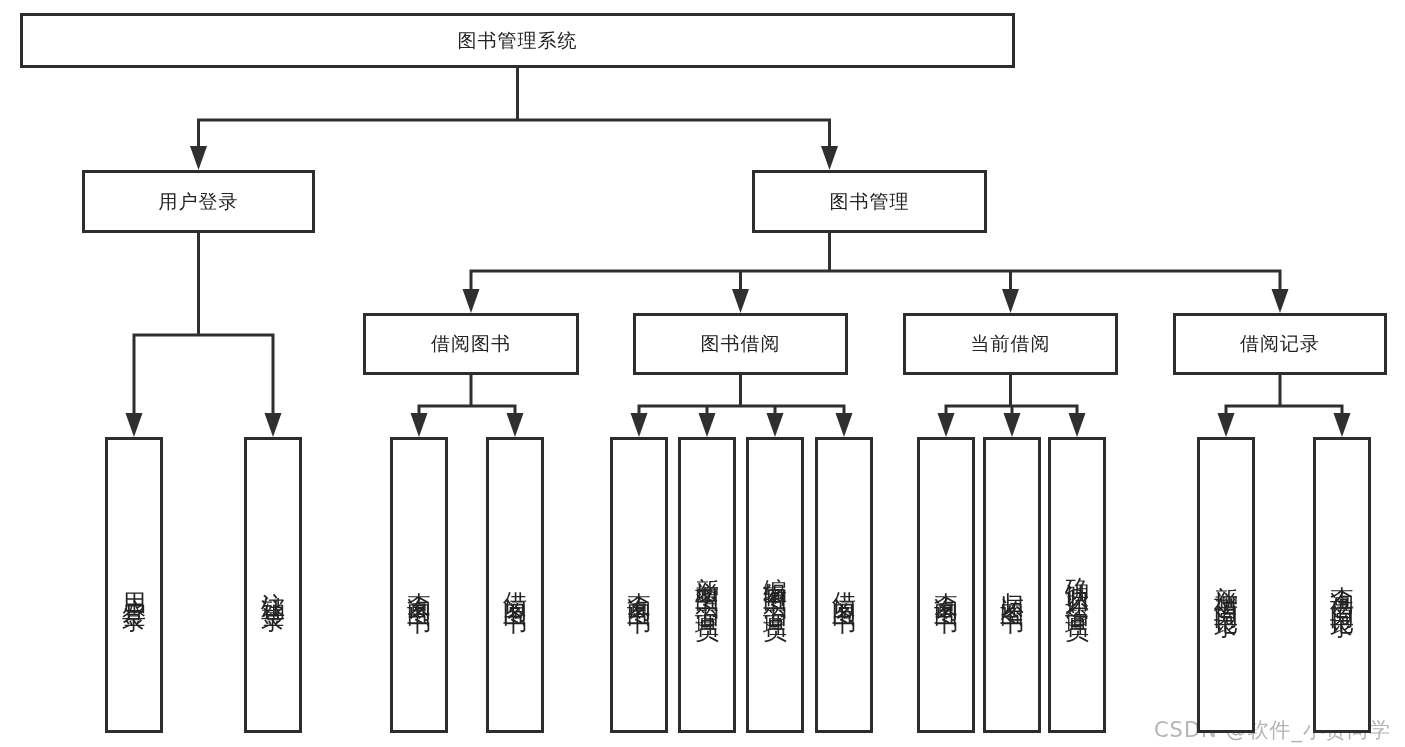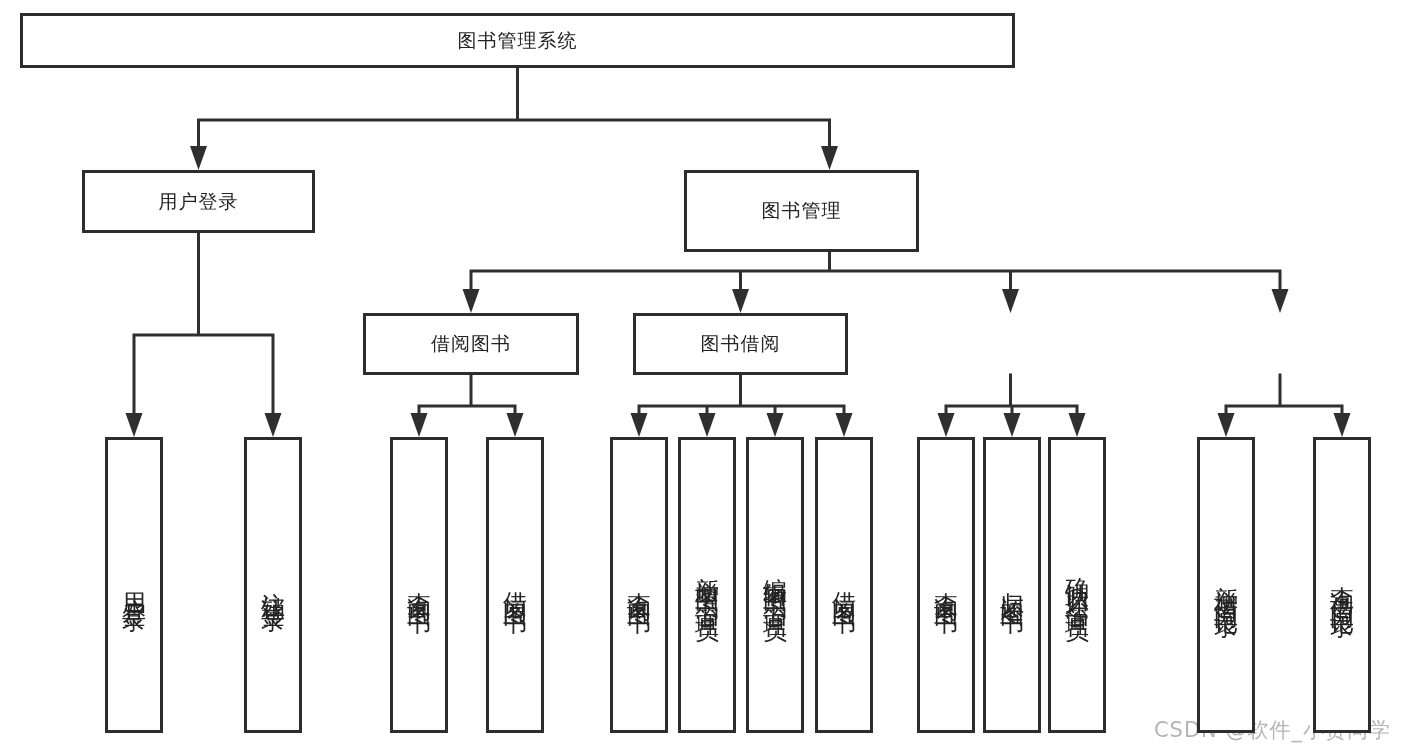--- a/index.html
+++ b/index.html
@@ -82,28 +82,34 @@
       <polygon points="1217.5,413 1234.5,413 1226,437" fill="#2f2f2f"></polygon>
       <polygon points="1333.5,413 1350.5,413 1342,437" fill="#2f2f2f"></polygon>
     </svg>
   <div class="watermark">CSDN @软件_小贺同学</div>
 <div class="node h" style="left: 20px; top: 13px; width: 995px; height: 55px;">
       <span class="label">图书管理系统</span>
     </div>
     <div class="node h" style="left: 82px; top: 170px; width: 233px; height: 63px;">
       <span class="label">用户登录</span>
     </div>
-    <div class="node h" style="left: 684px; top: 170px; width: 235px; height: 82px;">
+    <div class="node h" style="left: 752px; top: 170px; width: 235px; height: 63px;">
       <span class="label">图书管理</span>
     </div>
     <div class="node h" style="left: 363px; top: 313px; width: 216px; height: 62px;">
       <span class="label">借阅图书</span>
     </div>
     <div class="node h" style="left: 633px; top: 313px; width: 215px; height: 62px;">
       <span class="label">图书借阅</span>
+    </div>
+    <div class="node h" style="left: 903px; top: 313px; width: 215px; height: 62px;">
+      <span class="label">当前借阅</span>
+    </div>
+    <div class="node h" style="left: 1173px; top: 313px; width: 214px; height: 62px;">
+      <span class="label">借阅记录</span>
     </div>
     <div class="node v" style="left: 105px; top: 437px; width: 58px; height: 296px;">
       <span class="label">用户登录</span>
     </div>
     <div class="node v" style="left: 244px; top: 437px; width: 58px; height: 296px;">
       <span class="label">注销登录</span>
     </div>
     <div class="node v" style="left: 390px; top: 437px; width: 58px; height: 296px;">
       <span class="label">查询图书</span>
     </div>

